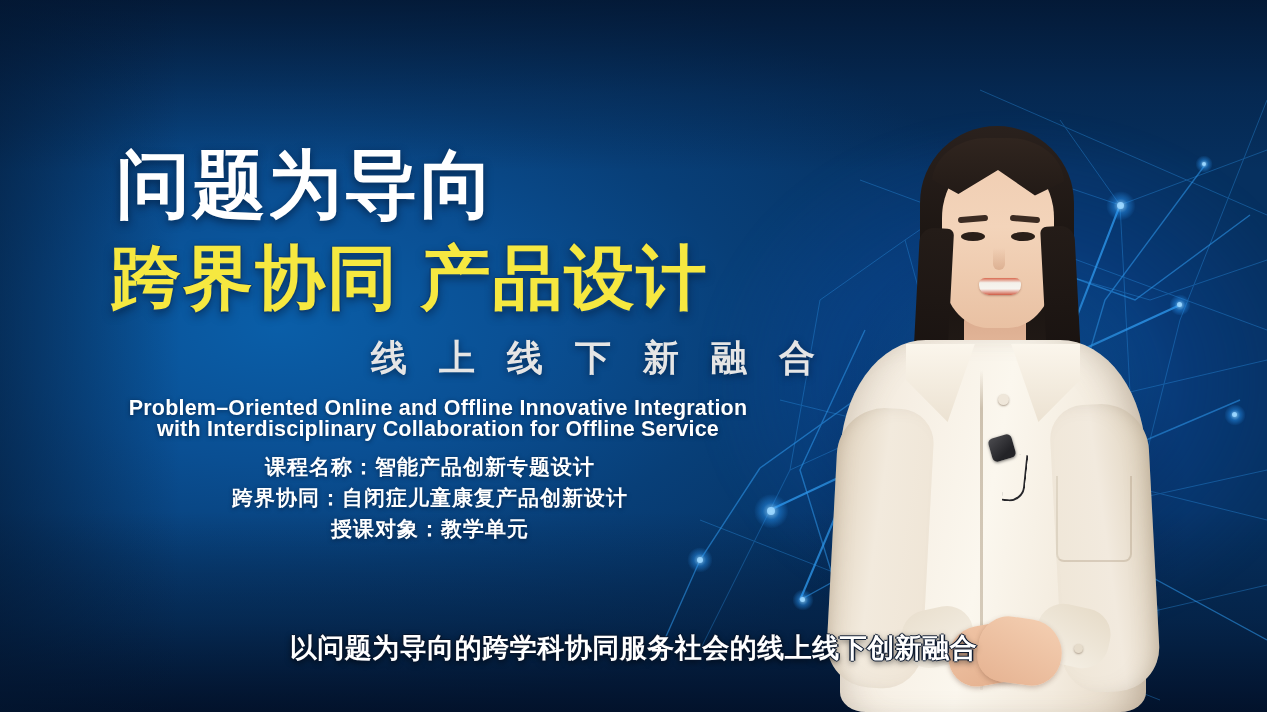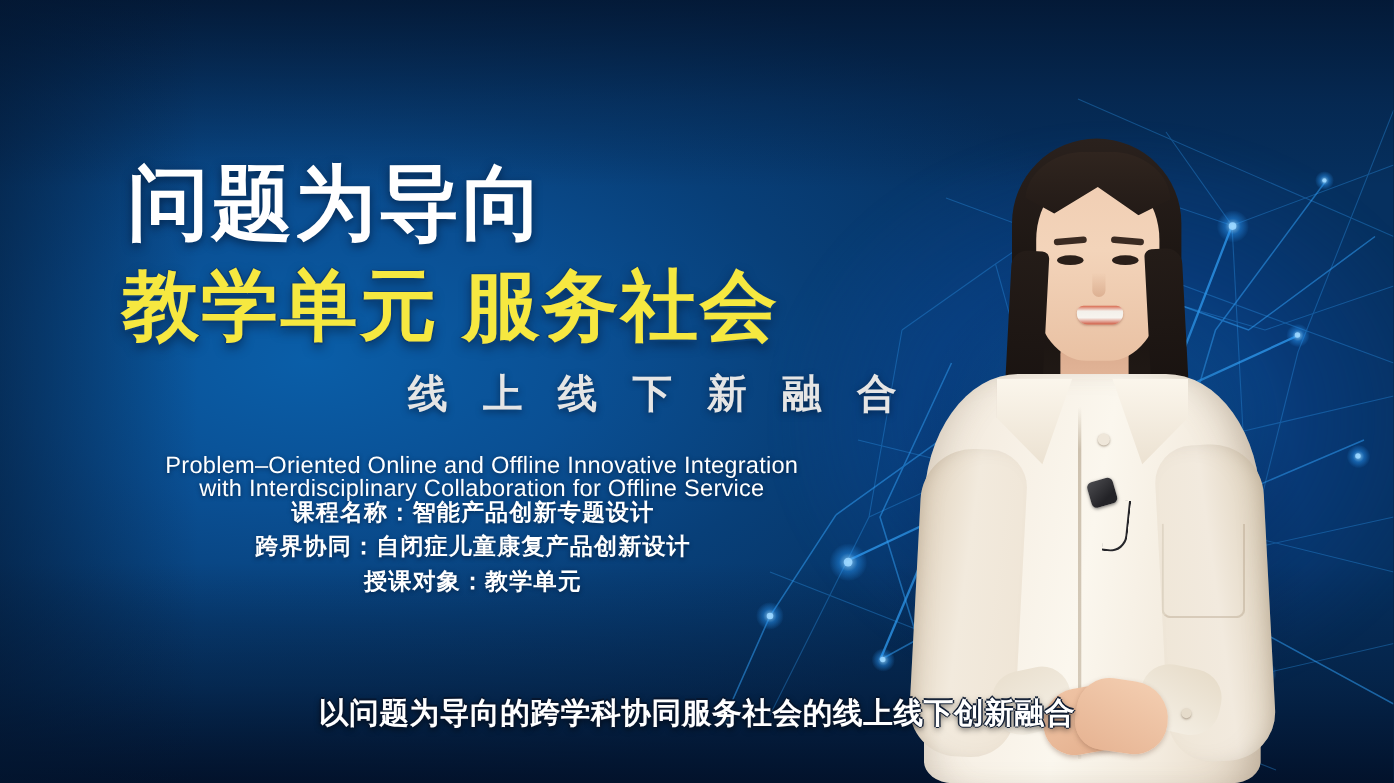--- a/index.html
+++ b/index.html
@@ -203,23 +203,22 @@
   }
   .t-line3{
     position:absolute;left:371px;top:340px;
     font-size:36px;line-height:1;font-weight:700;color:#e5e5e5;
     letter-spacing:11px;
     text-shadow:0 2px 7px rgba(2,18,44,.6);
   }
   .t-en{
     position:absolute;left:114px;top:398px;width:648px;
     text-align:center;color:#ffffff;
-    font-size:21.5px;line-height:21px;font-weight:400;letter-spacing:.2px;
+    font-size:21.5px;line-height:21px;font-weight:700;letter-spacing:.2px;
     text-shadow:0 1px 4px rgba(2,18,44,.6);
-    margin-top:15px;
   }
   .t-en div{white-space:nowrap;}
   .info{
     position:absolute;left:100px;top:451px;width:660px;
     text-align:center;color:#ffffff;
     font-size:21px;line-height:31px;font-weight:700;letter-spacing:1px;
     text-shadow:0 1px 4px rgba(2,18,44,.6);
   }
   .info div{white-space:nowrap;}
 
@@ -334,21 +333,21 @@
     <div class="hand-a"></div>
     <div class="hand-b"></div>
     <div class="cuff-btn a"></div>
     <div class="cuff-btn b"></div>
   </div>
 
   <div class="titles">
 
     <div class="t-line1">问题为导向</div>
 
-    <div class="t-line2">教学单元 服务社会</div>
+    <div class="t-line2">跨界协同 产品设计</div>
 
     <div class="t-line3">线 上 线 下 新 融 合</div>
 
     <div class="t-en">
       <div>Problem–Oriented Online and Offline Innovative Integration</div>
       <div>with Interdisciplinary Collaboration for Offline Service</div>
     </div>
 
     <div class="info">
       <div>课程名称：智能产品创新专题设计</div>

